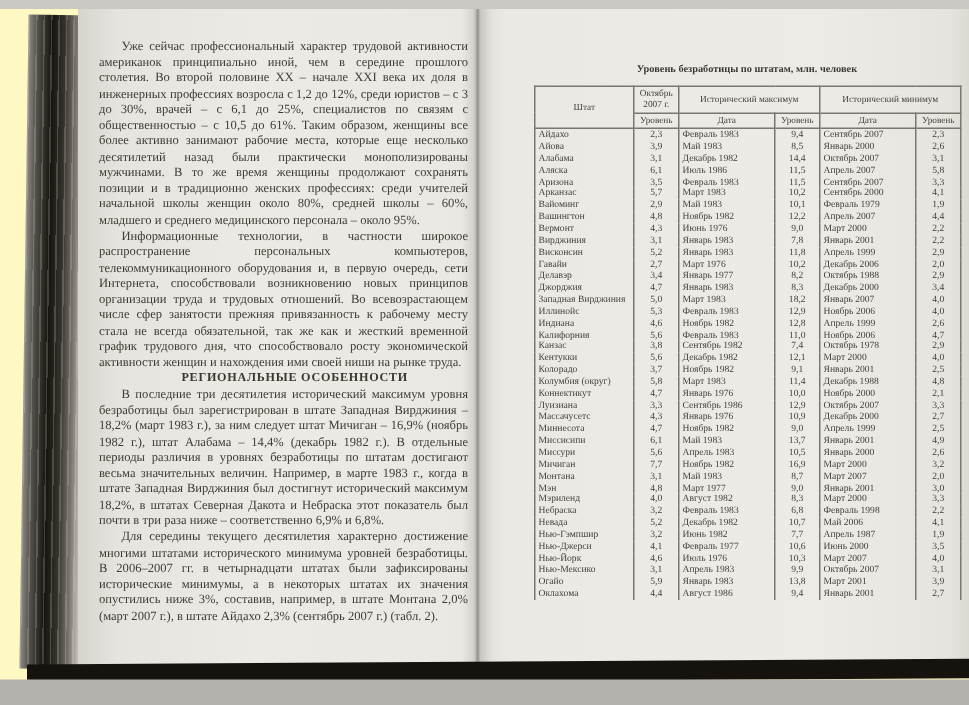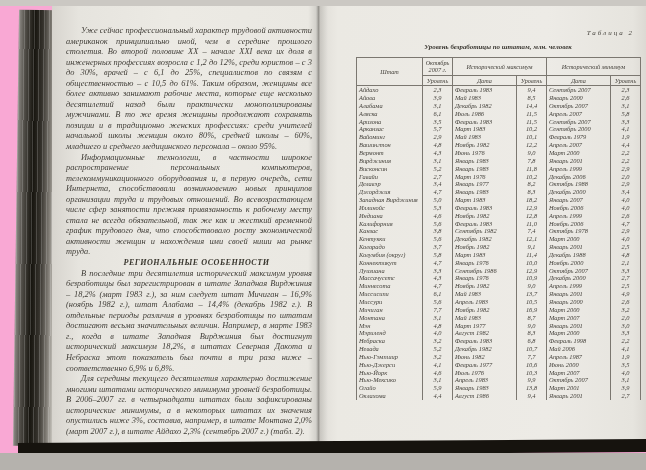--- a/index.html
+++ b/index.html
@@ -1,17 +1,17 @@
 <!DOCTYPE html>
 <html><head>
 <meta charset="utf-8">
 <style>
   html,body{margin:0;padding:0;background:#b3b0ab;}
   .scene{position:relative;width:646px;height:470px;overflow:hidden;
-         background:#f9a8d4;font-family:"Liberation Serif",serif;font-style:italic;}
+         background:#fef9c3;font-family:"Liberation Serif",serif;}
   .top-strip{position:absolute;left:0;top:0;width:646px;height:6px;background:#cbc8c3;}
   
   .edge-stack{position:absolute;left:16px;top:10px;width:42px;height:436px;
     transform:rotate(0.8deg);
     background:
       repeating-linear-gradient(90deg, rgba(255,255,255,0.18) 0 1px, rgba(0,0,0,0) 1px 5px),
       linear-gradient(90deg,#908d88 0%,#56534d 14%,#17150f 38%,#35322c 58%,#7d7972 78%,#c2bfb8 92%,#e6e4df 100%);}
   .page{position:absolute;top:6px;height:437px;}
   .page-left{left:52px;width:266px;
     background:linear-gradient(90deg,#d7d4ce 0%,#e6e4de 10%,#eceae4 45%,#eae8e2 100%);}
@@ -62,21 +62,20 @@
   <div class="gutter"></div>
 
   <div class="text-col">
     <p>Уже сейчас профессиональный характер трудовой активности американок принципиально иной, чем в середине прошлого столетия. Во второй половине XX – начале XXI века их доля в инженерных профессиях возросла с 1,2 до 12%, среди юристов – с 3 до 30%, врачей – с 6,1 до 25%, специалистов по связям с общественностью – с 10,5 до 61%. Таким образом, женщины все более активно занимают рабочие места, которые еще несколько десятилетий назад были практически монополизированы мужчинами. В то же время женщины продолжают сохранять позиции и в традиционно женских профессиях: среди учителей начальной школы женщин около 80%, средней школы – 60%, младшего и среднего медицинского персонала – около 95%.</p>
     <p>Информационные технологии, в частности широкое распространение персональных компьютеров, телекоммуникационного оборудования и, в первую очередь, сети Интернета, способствовали возникновению новых принципов организации труда и трудовых отношений. Во всевозрастающем числе сфер занятости прежняя привязанность к рабочему месту стала не всегда обязательной, так же как и жесткий временной график трудового дня, что способствовало росту экономической активности женщин и нахождения ими своей ниши на рынке труда.</p>
     <p class="sec-head">РЕГИОНАЛЬНЫЕ ОСОБЕННОСТИ</p>
     <p>В последние три десятилетия исторический максимум уровня безработицы был зарегистрирован в штате Западная Вирджиния – 18,2% (март 1983 г.), за ним следует штат Мичиган – 16,9% (ноябрь 1982 г.), штат Алабама – 14,4% (декабрь 1982 г.). В отдельные периоды различия в уровнях безработицы по штатам достигают весьма значительных величин. Например, в марте 1983 г., когда в штате Западная Вирджиния был достигнут исторический максимум 18,2%, в штатах Северная Дакота и Небраска этот показатель был почти в три раза ниже – соответственно 6,9% и 6,8%.</p>
     <p>Для середины текущего десятилетия характерно достижение многими штатами исторического минимума уровней безработицы. В 2006–2007 гг. в четырнадцати штатах были зафиксированы исторические минимумы, а в некоторых штатах их значения опустились ниже 3%, составив, например, в штате Монтана 2,0% (март 2007 г.), в штате Айдахо 2,3% (сентябрь 2007 г.) (табл. 2).</p>
   </div>
 
-  <div class="tbl-caption">Таблица 2</div>
   <div class="tbl-title">Уровень безработицы по штатам, млн. человек</div>
 
   <table class="unemp">
     <colgroup>
       <col class="w0">
         <col class="w1">
         <col class="w2">
         <col class="w3">
         <col class="w4">
         <col class="w5">

